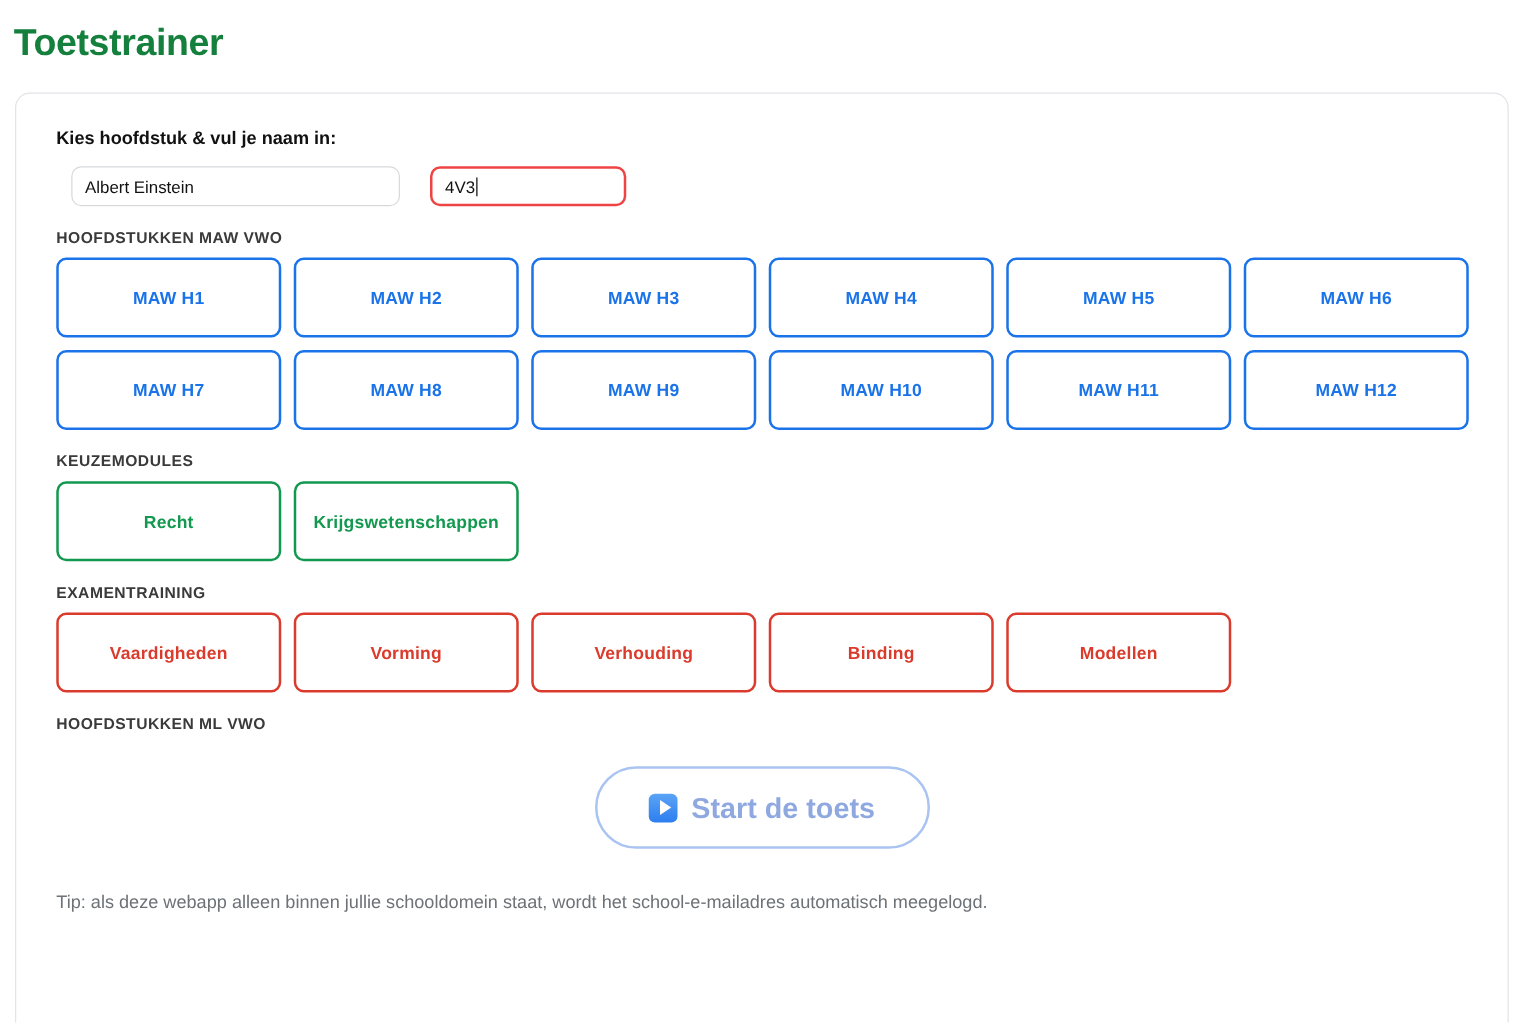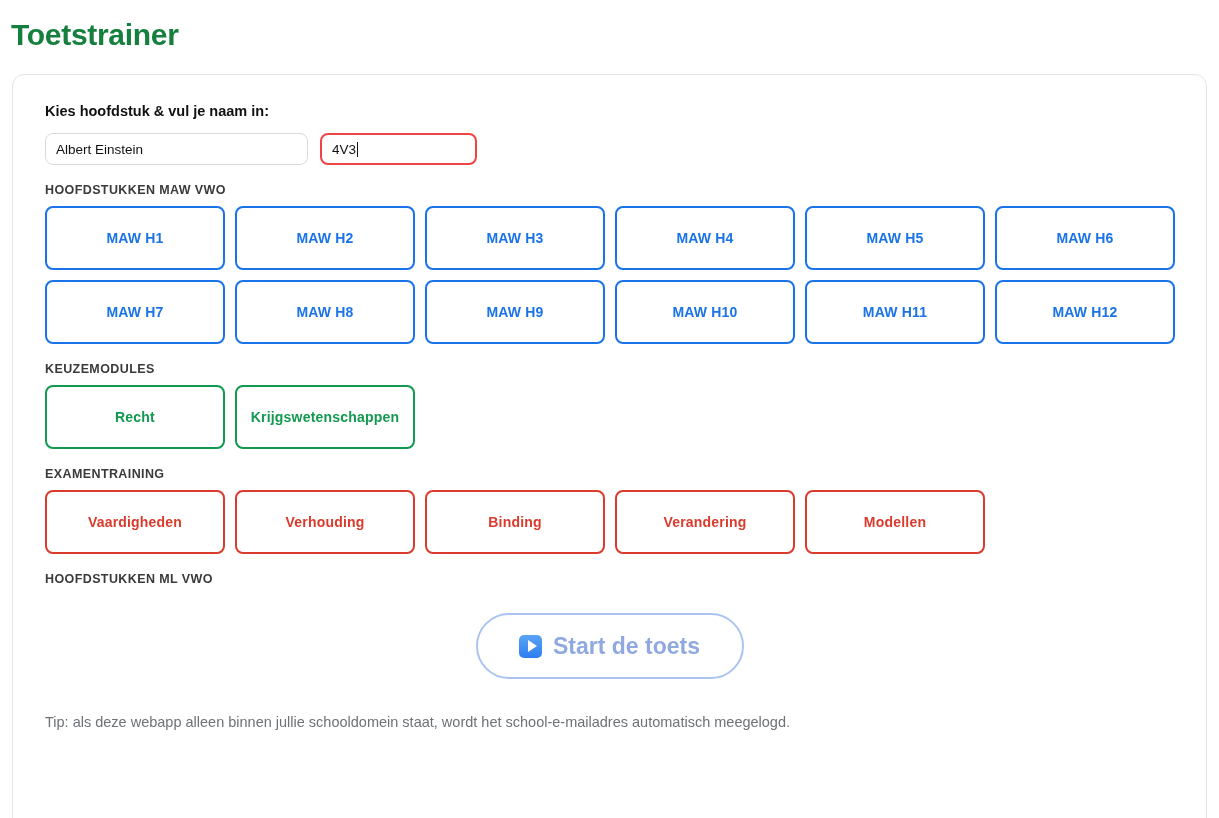--- a/index.html
+++ b/index.html
@@ -49,20 +49,21 @@
   }
   .text-input {
     height: 32px;
     border-radius: 8px;
     font-size: 13.5px;
     font-family: "Liberation Sans", sans-serif;
     color: #111111;
     padding: 0 10px;
     background: #fff;
     outline: none;
+    margin-left: 12px;
   }
   .input-name {
     width: 263px;
     border: 1px solid #d7d9dc;
   }
   .input-class {
     width: 157px;
     border: 2px solid #ef4444;
     position: relative;
   }
@@ -200,23 +201,23 @@
 
     <div class="section-label">KEUZEMODULES</div>
     <div class="btn-grid">
       <button class="chip green">Recht</button>
       <button class="chip green">Krijgswetenschappen</button>
     </div>
 
     <div class="section-label">EXAMENTRAINING</div>
     <div class="btn-grid">
       <button class="chip red">Vaardigheden</button>
+      <button class="chip red">Vorming</button>
       <button class="chip red">Verhouding</button>
       <button class="chip red">Binding</button>
-      <button class="chip red">Verandering</button>
       <button class="chip red">Modellen</button>
     </div>
 
     <div class="section-label">HOOFDSTUKKEN ML VWO</div>
 
     <div class="start-wrap">
       <button class="start-btn">
         <span class="play-emoji">
             <i></i>
           </span>

